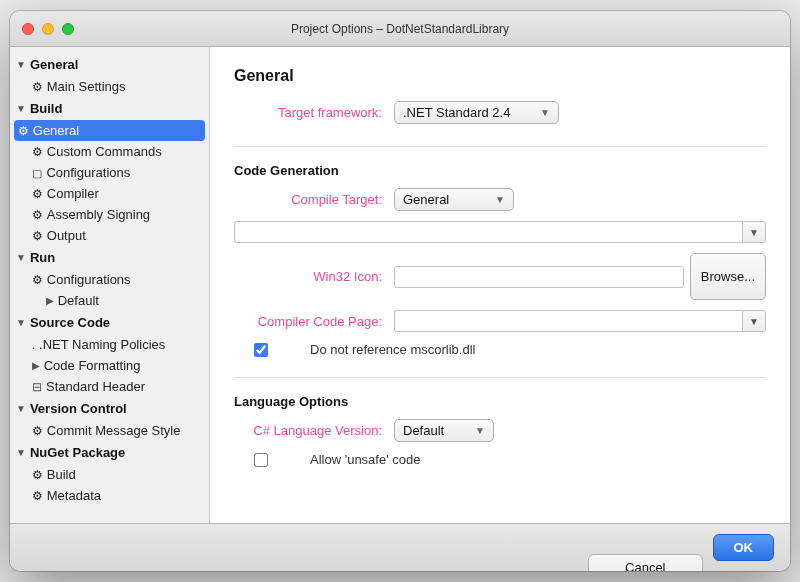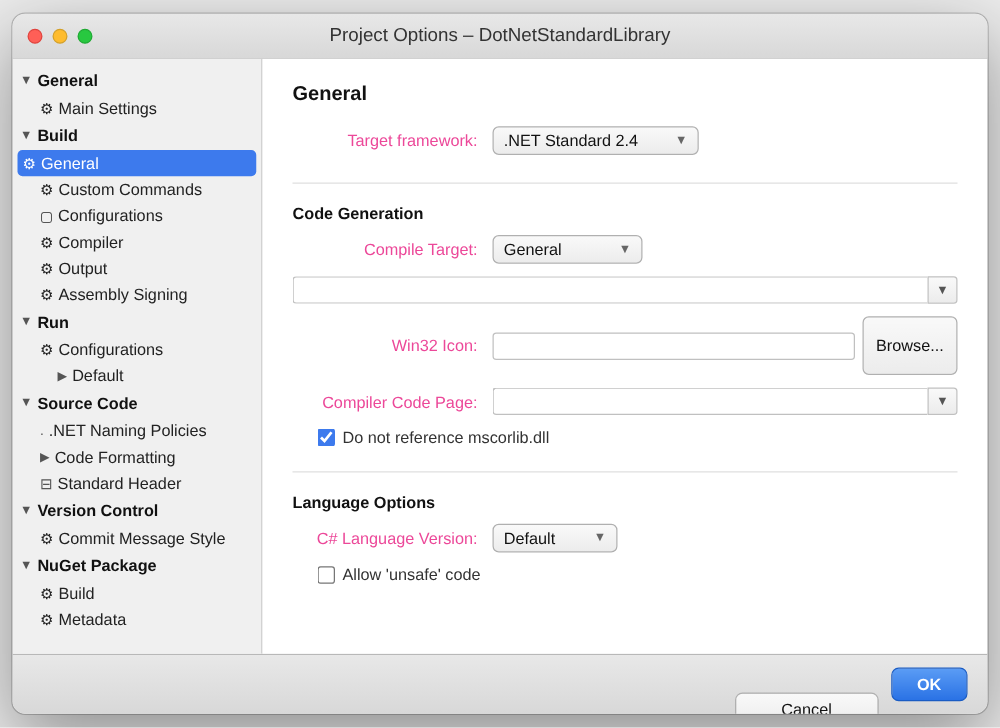--- a/index.html
+++ b/index.html
@@ -44,21 +44,21 @@
       height: 12px;
       border-radius: 50%;
     }
     .tl-close { background: #ff5f57; border: 1px solid #e0443e; }
     .tl-min { background: #febc2e; border: 1px solid #d4a12a; }
     .tl-max { background: #28c840; border: 1px solid #1faa33; }
     .titlebar-title {
       position: absolute;
       left: 50%;
       transform: translateX(-50%);
-      font-size: 15px;
+      font-size: 12px;
       font-weight: 500;
       color: #333;
     }
     .content-area {
       display: flex;
       flex: 1;
       overflow: hidden;
     }
     
     .sidebar {
@@ -204,20 +204,21 @@
       font-weight: 700;
       color: #111;
       margin-bottom: 10px;
       margin-top: 4px;
     }
     .checkbox-row {
       display: flex;
       align-items: center;
       margin-bottom: 8px;
       padding-left: 20px;
+      gap: 36px;
     }
     .checkbox-row input[type=checkbox] {
       margin-right: 6px;
       accent-color: #3d7aed;
       width: 14px;
       height: 14px;
     }
     .checkbox-label {
       font-size: 13px;
       color: #333;
@@ -304,25 +305,25 @@
       <div class="sidebar-item item-indent-1">
         <span class="icon-rect"></span>
         <span>Configurations</span>
       </div>
       <div class="sidebar-item item-indent-1">
         <span class="icon-gear"></span>
         <span>Compiler</span>
       </div>
       <div class="sidebar-item item-indent-1">
         <span class="icon-gear"></span>
+        <span>Assembly Signing</span>
+      </div>
+      <div class="sidebar-item item-indent-1">
+        <span class="icon-gear"></span>
         <span>Output</span>
-      </div>
-      <div class="sidebar-item item-indent-1">
-        <span class="icon-gear"></span>
-        <span>Assembly Signing</span>
       </div>
 
       <div class="sidebar-group-label">
         <span class="disclosure-arrow open"></span>
         <span>Run</span>
       </div>
       <div class="sidebar-item item-indent-1">
         <span class="icon-gear"></span>
         <span>Configurations</span>
       </div>

